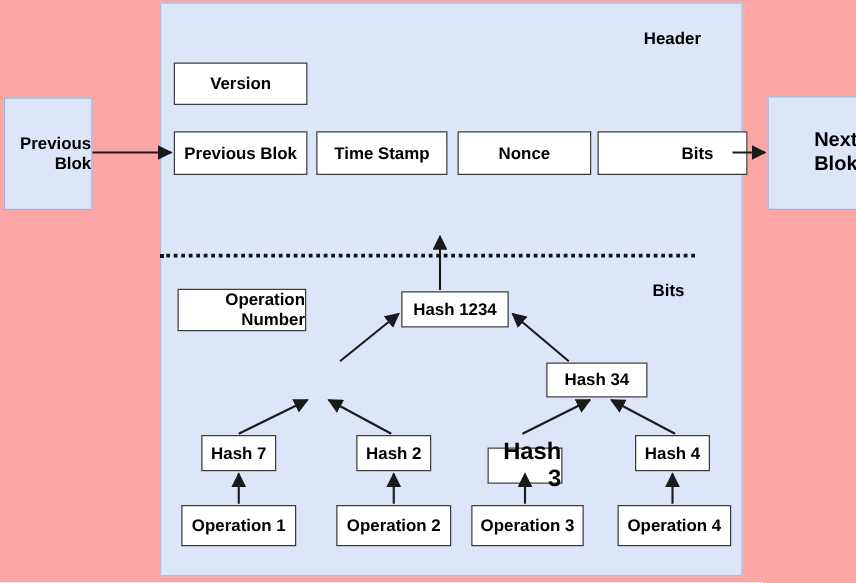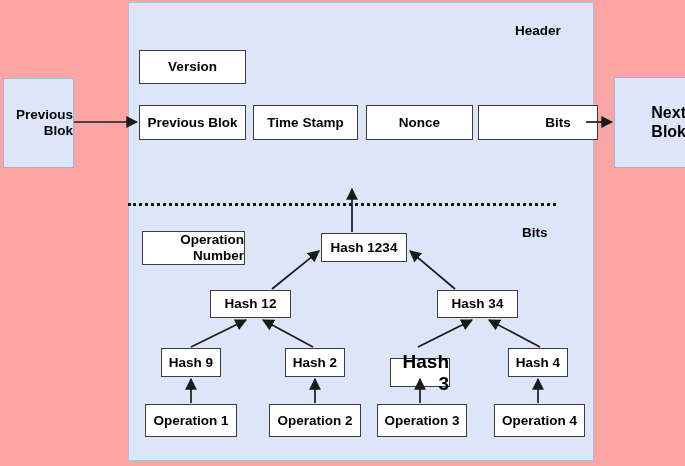--- a/index.html
+++ b/index.html
@@ -116,30 +116,27 @@
 
 
   <div class="node white-box" style="left:142px; top:231px; width:103px; height:34px; font-size:13.5px;">
     <span>Operation Number</span>
   </div>
 
   <div class="node white-box" style="left:321px; top:233px; width:86px; height:29px; font-size:13.5px;">
     <span>Hash 1234</span>
   </div>
 
-  <div class="node white-box" style="left:210px; top:290px; width:81px; height:28px; font-size:13.5px;">
-    <span>Hash 12</span>
-  </div>
 
   <div class="node white-box" style="left:437px; top:290px; width:81px; height:28px; font-size:13.5px;">
     <span>Hash 34</span>
   </div>
 
   <div class="node white-box" style="left:161px; top:348px; width:60px; height:29px; font-size:13.5px;">
-    <span>Hash 9</span>
+    <span>Hash 7</span>
   </div>
 
   <div class="node white-box" style="left:285px; top:348px; width:60px; height:29px; font-size:13.5px;">
     <span>Hash 2</span>
   </div>
 
   <div class="node white-box" style="left:390px; top:348px; width:60px; height:29px; font-size:19px;margin-top:10px;">
     <span>Hash 3</span>
   </div>
 

